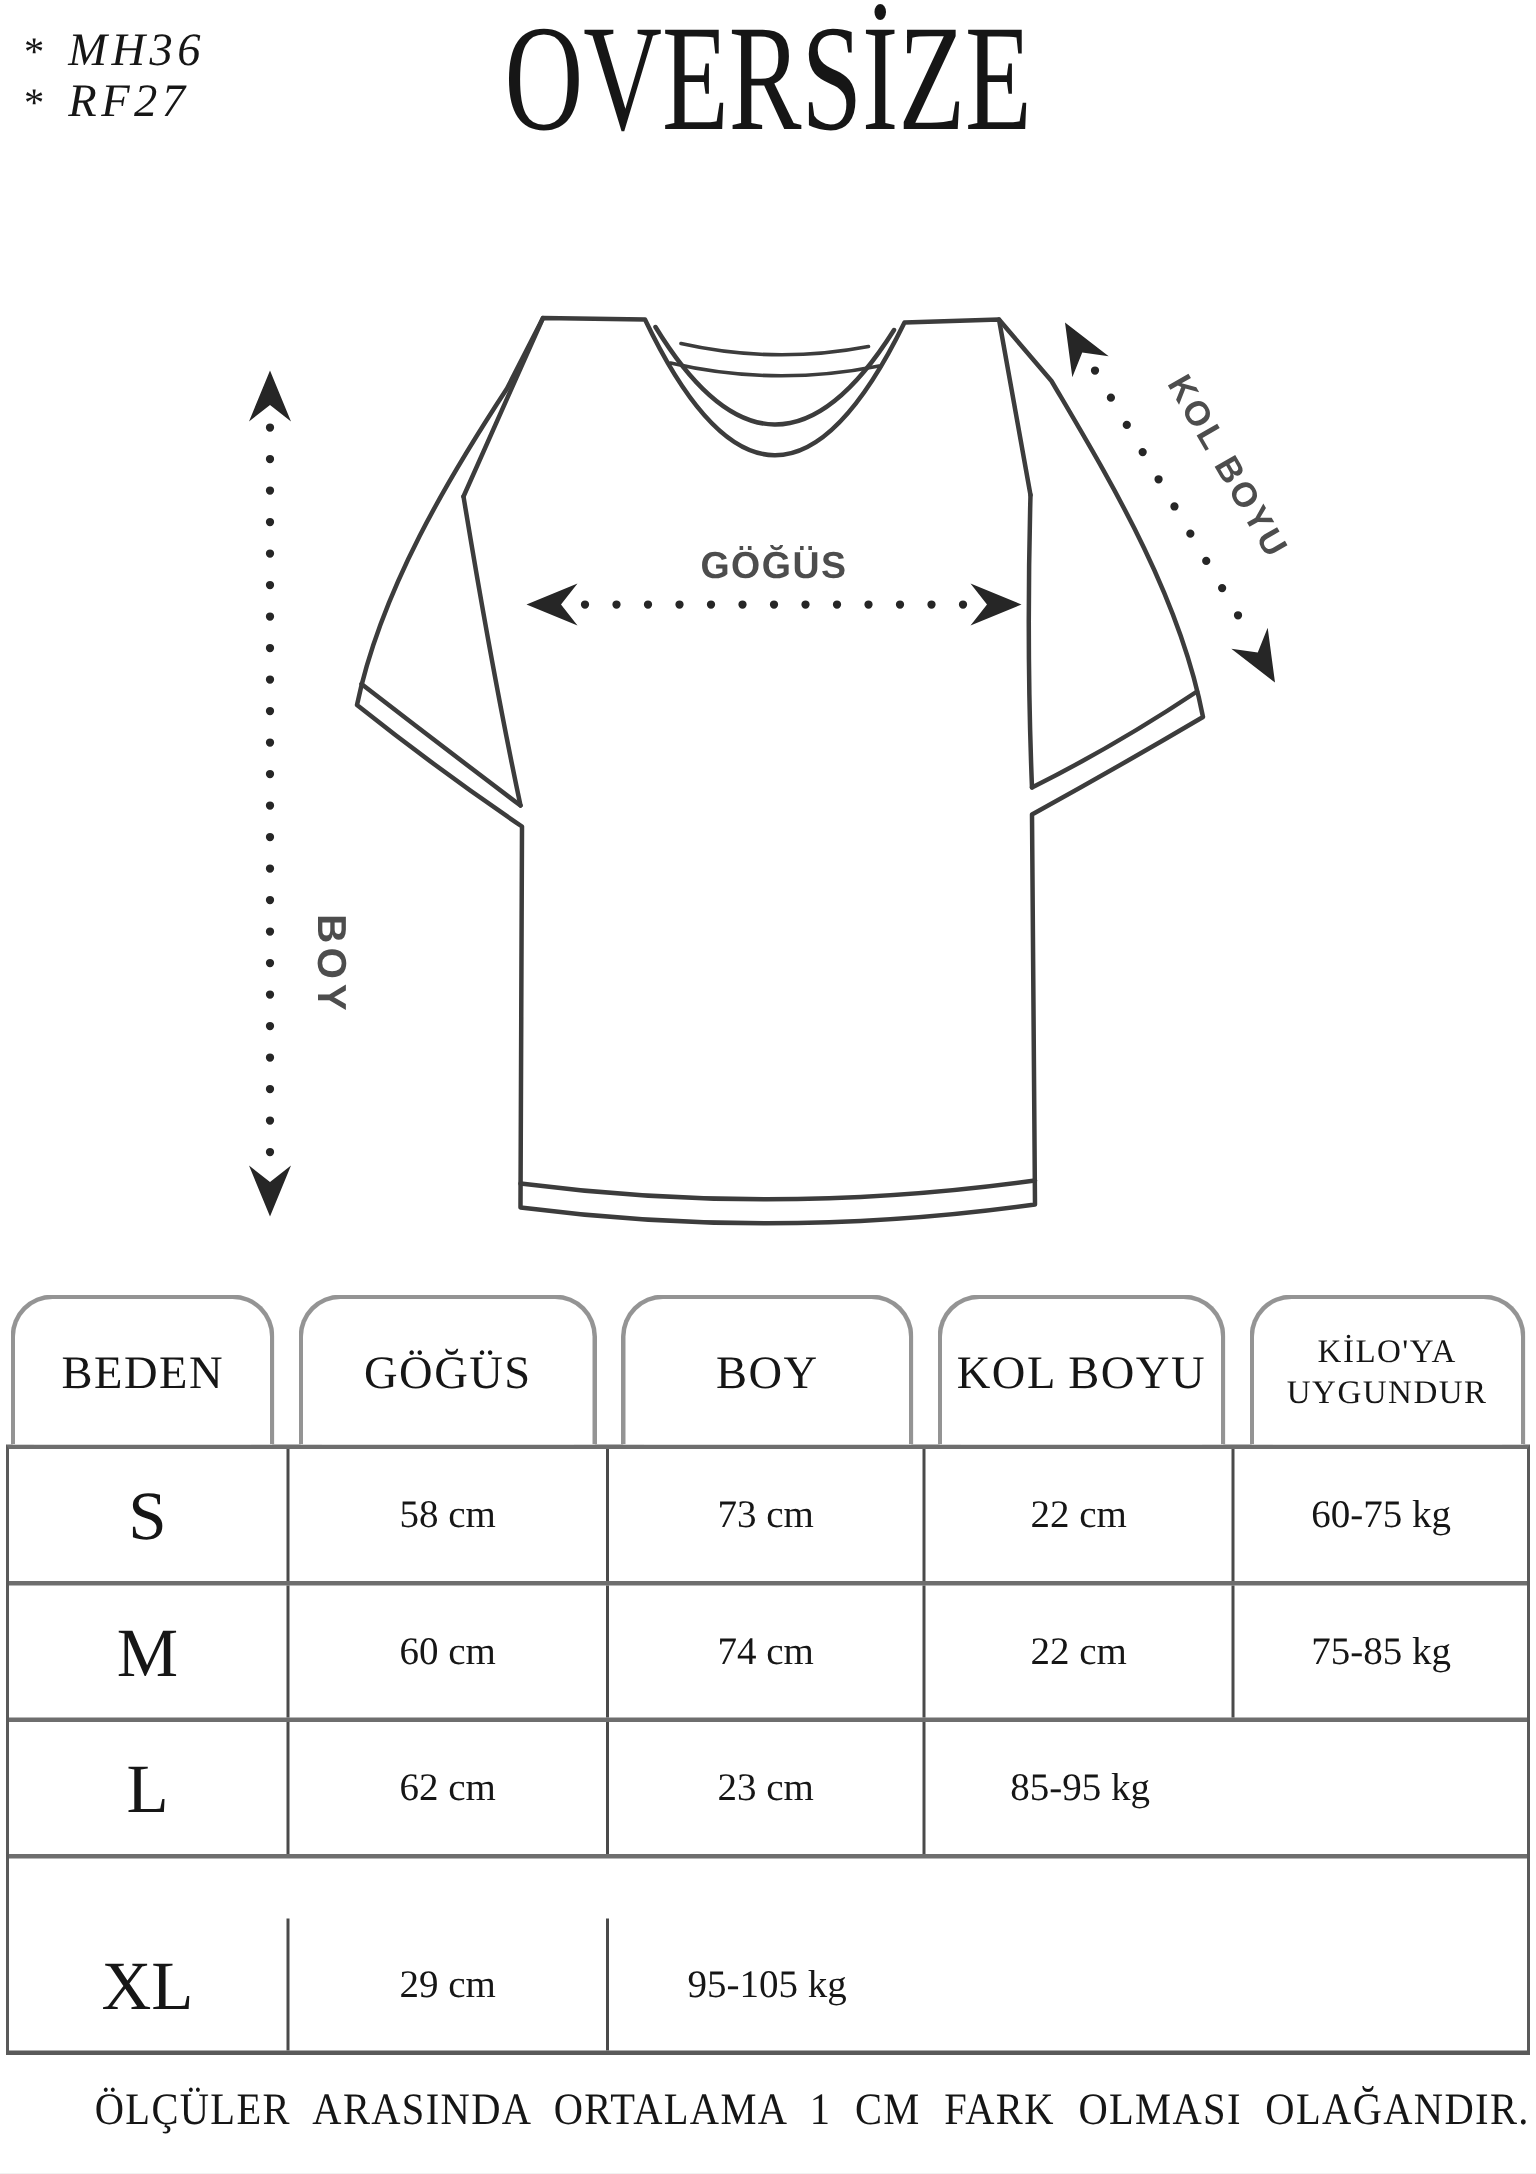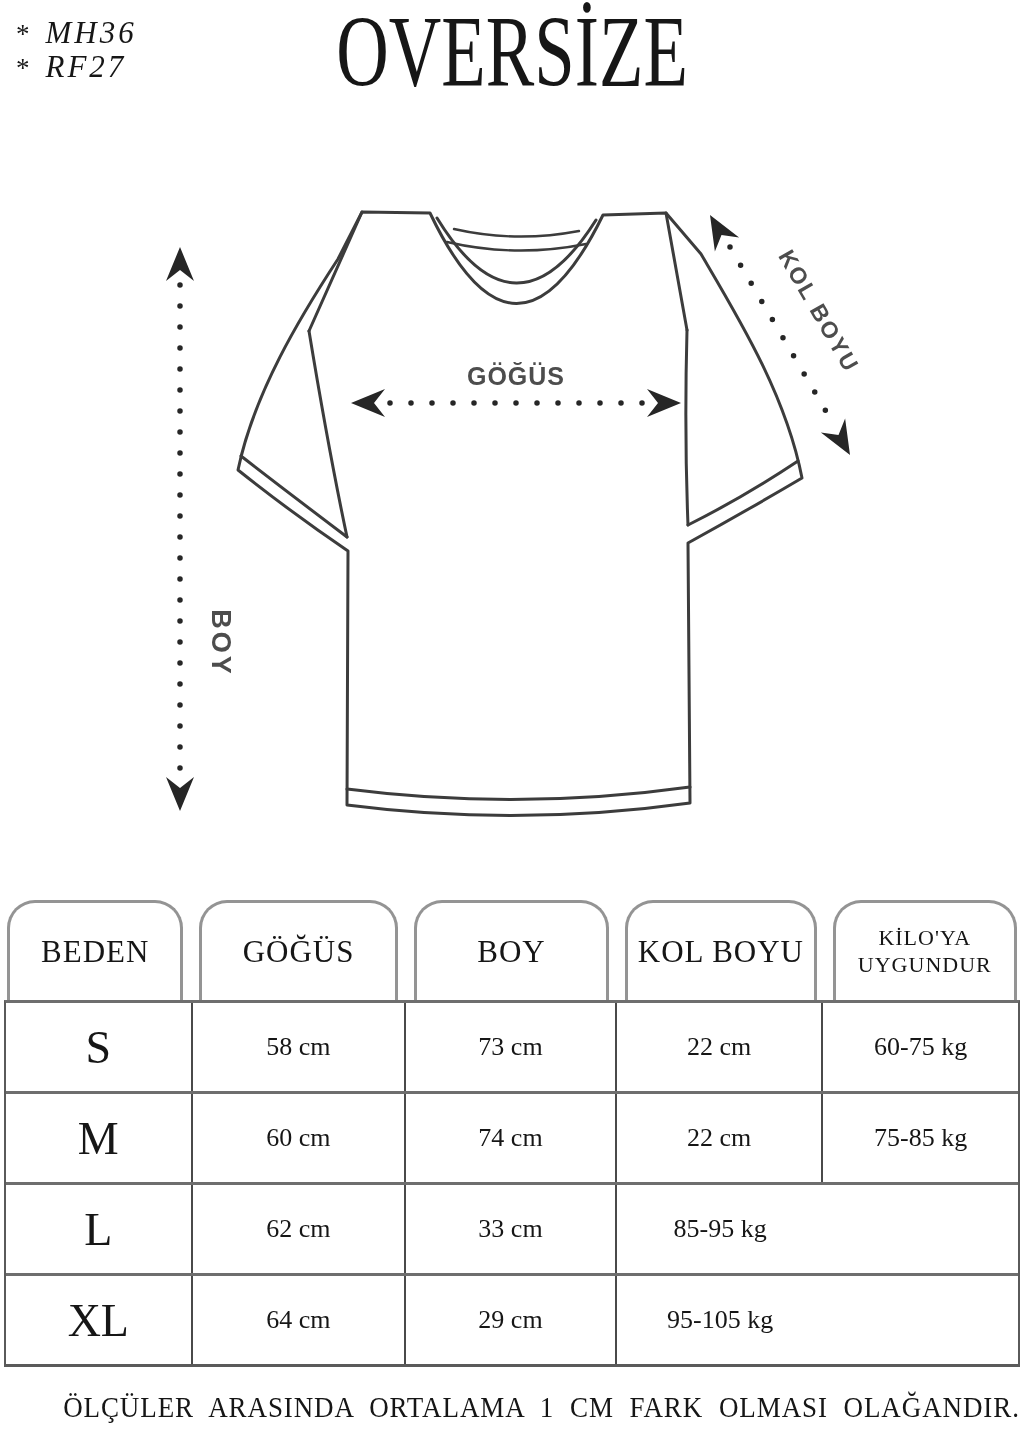--- a/index.html
+++ b/index.html
@@ -37,21 +37,21 @@
     line-height:112px;
     transform:scaleX(0.72);
     transform-origin:center;
     white-space:nowrap;
   }
   
   .diagram{position:absolute;top:185px;left:150px;width:724px;height:672px;}
   .diagram svg{display:block;width:100%;height:100%;}
   .diagram text{font-family:"Liberation Sans", sans-serif;font-weight:bold;fill:var(--label_gray);}
   
-  .size-table{position:absolute;top:900px;left:4px;width:1016px;}
+  .size-table{position:absolute;top:863px;left:4px;width:1016px;}
   .thead{display:grid;grid-template-columns:187fr 214fr 211fr 207fr 195fr;}
   .tab{
     height:100px;
     margin:0 8px;
     border:3px solid var(--tab_border);
     border-bottom:none;
     border-radius:28px 28px 0 0;
     display:flex;align-items:center;justify-content:center;
     text-align:center;
     background:#fff;
@@ -64,21 +64,21 @@
     border-left:2px solid var(--outer_border);
     border-right:2px solid var(--outer_border);
     border-top:3px solid var(--grid_h);
     border-bottom:3px solid var(--outer_border);
   }
   .trow{
     display:grid;grid-template-columns:187fr 214fr 211fr 207fr 195fr;
     height:91px;
     border-bottom:3px solid var(--grid_h);
   }
-  .trow:last-child{border-bottom:none;height:88px;}
+  .trow:last-child{border-bottom:none;height:88px;margin-top:40px;}
   .td{
     display:flex;align-items:center;justify-content:center;
     border-right:2px solid var(--grid_v);
     font-size:26px;
   }
   .td:last-child{border-right:none;}
   .td.size-letter{font-size:46px;}
   
   .footer{
     position:absolute;top:1390px;left:10px;width:100%;
@@ -193,26 +193,25 @@
       <div class="trow">
         <div class="td size-letter">M</div>
         <div class="td">60 cm</div>
         <div class="td">74 cm</div>
         <div class="td">22 cm</div>
         <div class="td">75-85 kg</div>
       </div>
       <div class="trow">
         <div class="td size-letter">L</div>
         <div class="td">62 cm</div>
-        <div class="td">33 cm</div>
+        <div class="td">23 cm</div>
         <div class="td">85-95 kg</div>
       </div>
       <div class="trow">
         <div class="td size-letter">XL</div>
-        <div class="td">64 cm</div>
         <div class="td">29 cm</div>
         <div class="td">95-105 kg</div>
       </div>
     </div>
   </div>
 
   <div class="footer">
     <span class="note">ÖLÇÜLER ARASINDA ORTALAMA 1 CM FARK OLMASI OLAĞANDIR.</span>
   </div>
 

